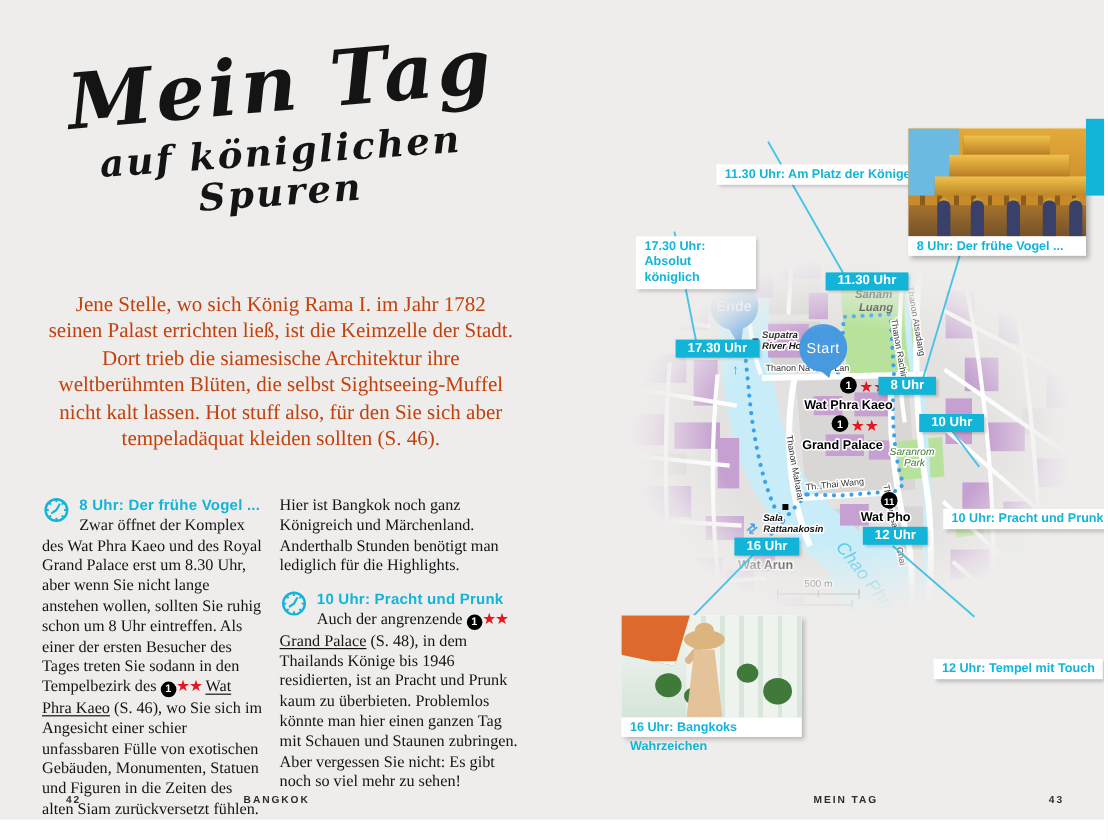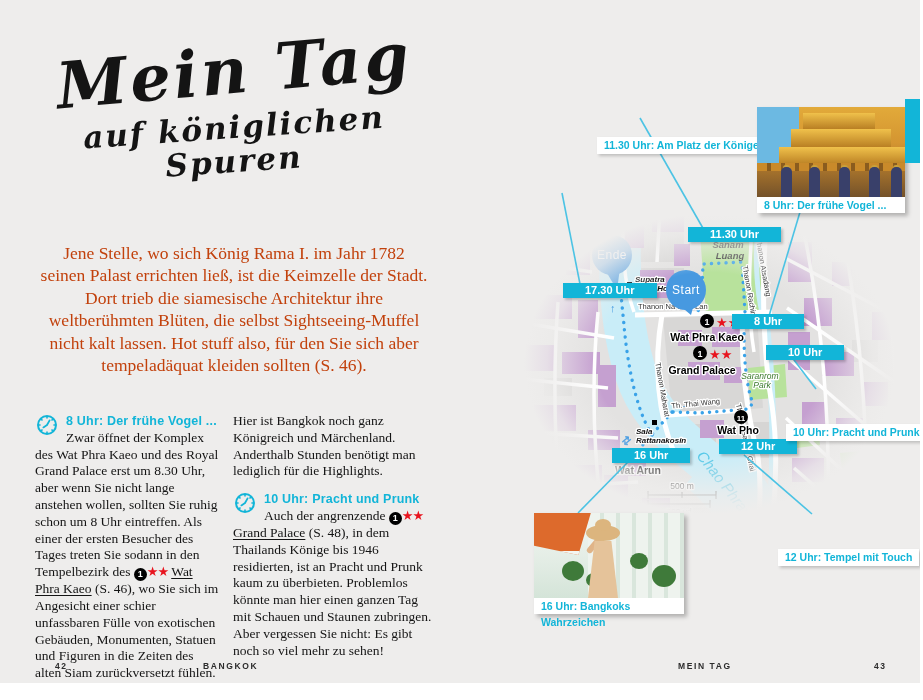--- a/index.html
+++ b/index.html
@@ -34,21 +34,21 @@
 
   
   .basemap{position:absolute;left:500px;top:200px;width:420px;height:350px;z-index:1;}
   .basemap text{font-family:"Liberation Sans",sans-serif;}
   .halo{paint-order:stroke;stroke:#ffffff;stroke-width:2.6px;stroke-linejoin:round;}
   .vignette{position:absolute;left:492px;top:192px;width:436px;height:366px;z-index:2;pointer-events:none;
      background:radial-gradient(ellipse 52% 50% at 50% 47%, rgba(238,237,236,0) 50%, rgba(238,237,236,.82) 72%, #eeedec 82%);}
   .connectors{position:absolute;left:0;top:0;width:923px;height:700px;z-index:4;pointer-events:none;}
 
   .chip{position:absolute;z-index:6;background:#12b5d8;color:#fff;font-size:11px;font-weight:700;
-        padding:1px 22px 2px;box-shadow:1.5px 1.5px 2.5px rgba(0,0,0,.22);}
+        padding:1px 10px 2px;box-shadow:1.5px 1.5px 2.5px rgba(0,0,0,.22);}
   .callout{position:absolute;z-index:6;background:#fff;color:#12b5d8;font-size:10.5px;font-weight:700;
         padding:2px 7px 3px;box-shadow:2px 2px 3px rgba(0,0,0,.2);white-space:nowrap;margin-top:36px;}
   .callout.wrap{white-space:normal;width:86px;line-height:13px;}
 
   .photo-card{position:absolute;z-index:7;background:#fff;box-shadow:2.5px 2.5px 4px rgba(0,0,0,.25);}
   .photo-card .caption{position:absolute;left:0;bottom:0;width:100%;height:16px;background:#fff;
         color:#12b5d8;font-size:10.5px;font-weight:700;line-height:16px;padding-left:7px;box-sizing:border-box;}
   .photo{position:absolute;left:0;top:0;right:0;overflow:hidden;}
   
   .photo-early{background:linear-gradient(180deg,#e2aa3a 0%,#d49531 40%,#aa752c 68%,#74522a 100%);}
@@ -295,40 +295,41 @@
   </svg>
 
   <div class="chip" style="left:688px;top:227px;">11.30 Uhr</div>
   <div class="chip" style="left:563px;top:283px;">17.30 Uhr</div>
   <div class="chip" style="left:732px;top:314px;">8 Uhr</div>
   <div class="chip" style="left:766px;top:345px;">10 Uhr</div>
   <div class="chip" style="left:719px;top:439px;">12 Uhr</div>
   <div class="chip" style="left:612px;top:448px;">16 Uhr</div>
 
   <div class="callout" style="left:597px;top:101px;">11.30 Uhr: Am Platz der Könige</div>
+  <div class="callout wrap" style="left:530px;top:161px;">17.30 Uhr: Absolut königlich</div>
   <div class="callout" style="left:786px;top:388px;">10 Uhr: Pracht und Prunk</div>
   <div class="callout" style="left:778px;top:513px;">12 Uhr: Tempel mit Touch</div>
 
   <div class="photo-card" style="left:757px;top:107px;width:148px;height:106px;">
     <div class="photo photo-early" style="height:90px;">
       <div class="pe-sky"></div>
       <div class="pe-step" style="left:46px;top:6px;width:72px;height:16px;"></div>
       <div class="pe-step" style="left:34px;top:22px;width:100px;height:18px;"></div>
       <div class="pe-step" style="left:22px;top:40px;width:126px;height:18px;"></div>
       <div class="pe-band" style="top:56px;"></div>
       <div class="pe-guard" style="left:24px;"></div>
       <div class="pe-guard" style="left:52px;"></div>
       <div class="pe-guard" style="left:82px;"></div>
       <div class="pe-guard" style="left:112px;"></div>
       <div class="pe-guard" style="left:134px;"></div>
     </div>
     <div class="caption">8 Uhr: Der frühe Vogel ...</div>
   </div>
 
-  <div class="photo-card" style="left:518px;top:513px;width:150px;height:101px;margin-left:16px;">
+  <div class="photo-card" style="left:518px;top:513px;width:150px;height:101px;">
     <div class="photo photo-arun" style="height:85px;">
       <div class="pa-temple"></div>
       <div class="pa-roof"></div>
       <div class="pa-bush" style="left:28px;top:48px;width:22px;height:20px;"></div>
       <div class="pa-bush" style="left:96px;top:40px;width:18px;height:16px;"></div>
       <div class="pa-bush" style="left:118px;top:52px;width:24px;height:22px;"></div>
       <div class="pa-bush" style="left:52px;top:60px;width:16px;height:14px;"></div>
       <div class="pa-arm" style="left:58px;top:20px;"></div>
       <div class="pa-hat" style="left:52px;top:12px;width:34px;height:16px;"></div>
       <div class="pa-hat" style="left:61px;top:6px;width:16px;height:12px;"></div>

